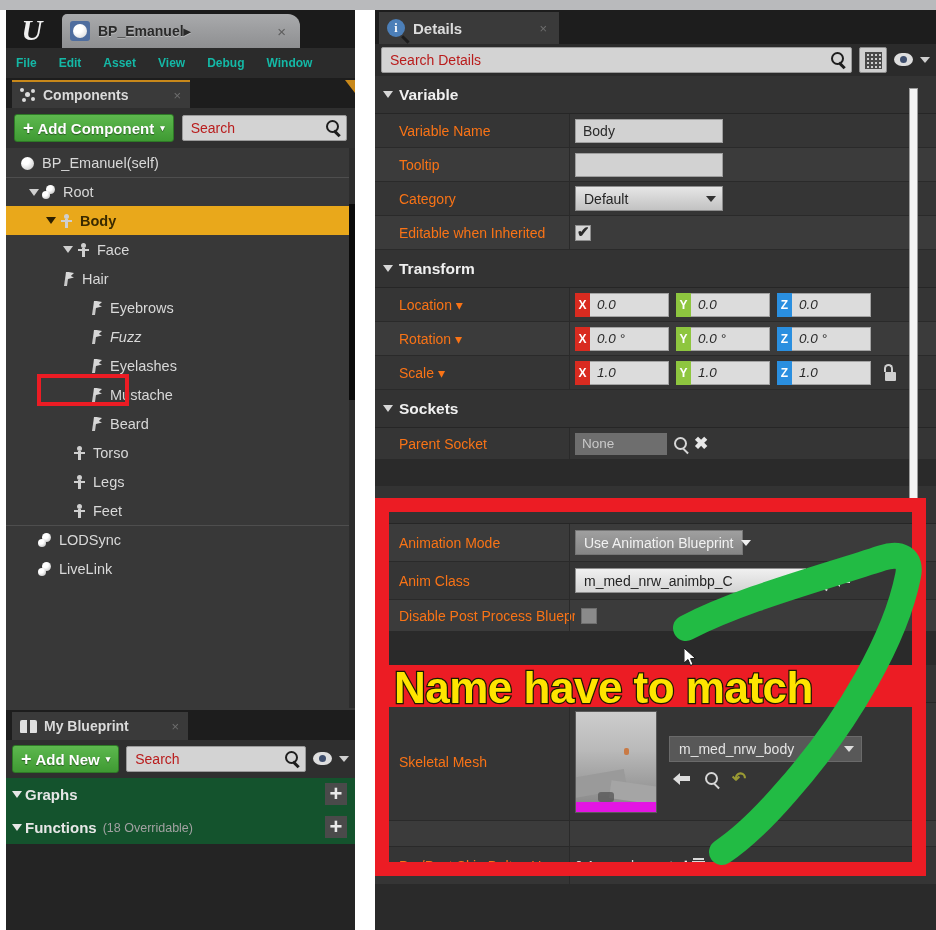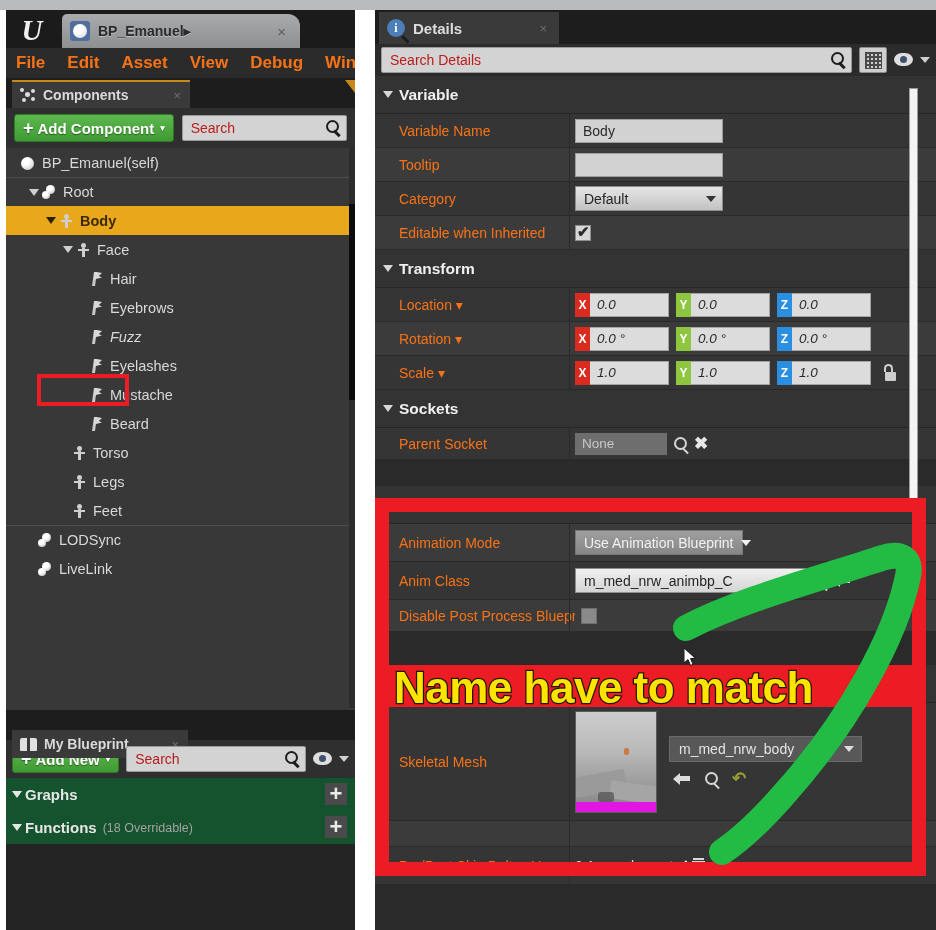--- a/index.html
+++ b/index.html
@@ -40,21 +40,21 @@
   .tab-orb i { width:14px; height:14px; border-radius:50%;
     background: radial-gradient(circle at 35% 30%, #ffffff 35%, #d3d3d3 100%); display:block; }
   .asset-tab .tab-label {
     margin-left:8px; color:#2a2a2a; font-size:14px; font-weight:bold;
     text-shadow:0 1px 0 rgba(255,255,255,.35);
   }
   .asset-tab .tab-close { position:absolute; right:14px; color:#5d5d5d; font-size:15px; }
 
   .menubar { height:30px; background:#2b2b2b; display:flex; align-items:center;
              padding-left:10px; gap:22px; }
-  .menubar span { color:#f97316; font-size:17px; font-weight:bold; }
+  .menubar span { color:#14b8a6; font-size:12px; font-weight:bold; }
 
   
   .comp-tabrow { position:relative; height:30px; background:#1d1d1d; }
   .comp-tab {
     position:absolute; left:6px; top:2px; height:28px; width:178px;
     background:#3a3a3a; border-top:2px solid #c8881a;
     display:flex; align-items:center; padding-left:8px;
   }
   .comp-tab .ci {
     width:16px; height:14px; position:relative; flex:0 0 auto; margin-right:7px;
@@ -133,21 +133,21 @@
     position:absolute; left:31px; top:226px; width:92px; height:32px;
     border:4px solid #ec1c24; pointer-events:none;
   }
   .tree-scroll { position:absolute; right:0; top:0; width:6px; height:560px;
                  background:#2c2c2c; }
   .tree-scroll i { position:absolute; left:0; top:56px; width:6px; height:196px;
                    background:#0b0b0b; display:block; }
 
   
   .mb-tabrow { position:relative; height:30px; background:#1d1d1d; }
-  .mb-tab { position:absolute; left:6px; top:20px; height:28px; width:176px;
+  .mb-tab { position:absolute; left:6px; top:2px; height:28px; width:176px;
     background:#3a3a3a; display:flex; align-items:center; padding-left:8px; }
   .mb-tab .bookicon { width:17px; height:13px; margin-right:7px; flex:0 0 auto;
     background:#e0e0e0; border-radius:2px 2px 1px 1px; position:relative; }
   .mb-tab .bookicon:after { content:""; position:absolute; left:7px; top:0;
     width:3px; height:13px; background:#3a3a3a; }
   .mb-tab .mb-label { color:#dadada; font-size:14px; font-weight:bold; }
   .mb-tab .mb-x { position:absolute; right:9px; color:#6e6e6e; font-size:13px; }
   .mb-toolrow { height:38px; background:#2f2f2f; display:flex; align-items:center;
                 padding:0 6px; gap:7px; }
   .eye-btn { width:19px; height:14px; position:relative; flex:0 0 auto; }
@@ -391,21 +391,21 @@
         </div>
         <div class="trow" style="padding-left: 57px;">
           <span class="tri open"></span>
           <span class="ico ico-person">
             <b></b>
             <u></u>
             <i></i>
           </span>
           <span>Face</span>
         </div>
-        <div class="trow" style="padding-left: 74px;">
+        <div class="trow" style="padding-left: 46px;">
           <span class="tri" style="visibility: hidden;"></span>
           <span class="ico ico-flag">
             <i></i>
             <b></b>
           </span>
           <span>Hair</span>
         </div>
         <div class="trow" style="padding-left: 74px;">
           <span class="tri" style="visibility: hidden;"></span>
           <span class="ico ico-flag">

